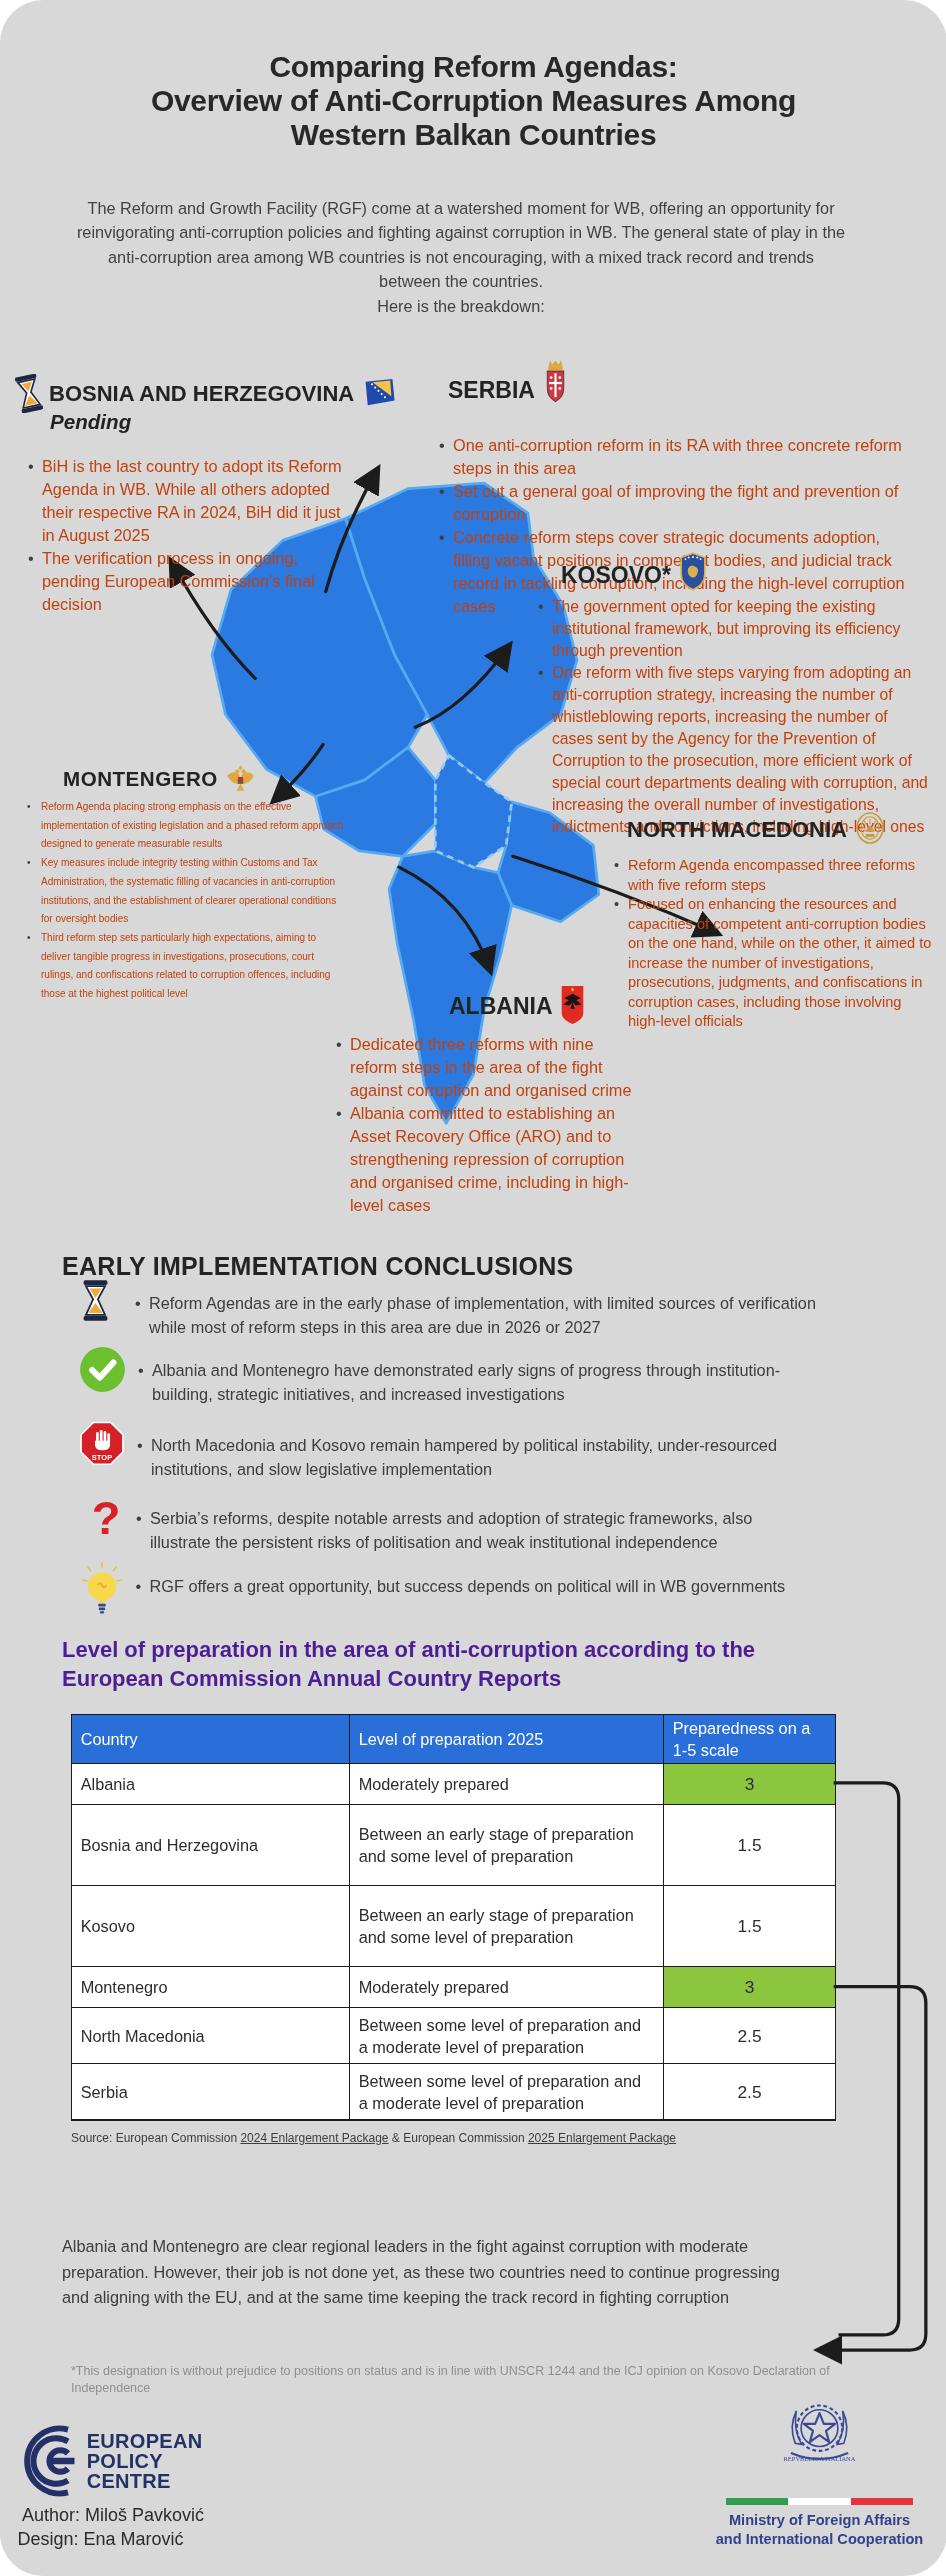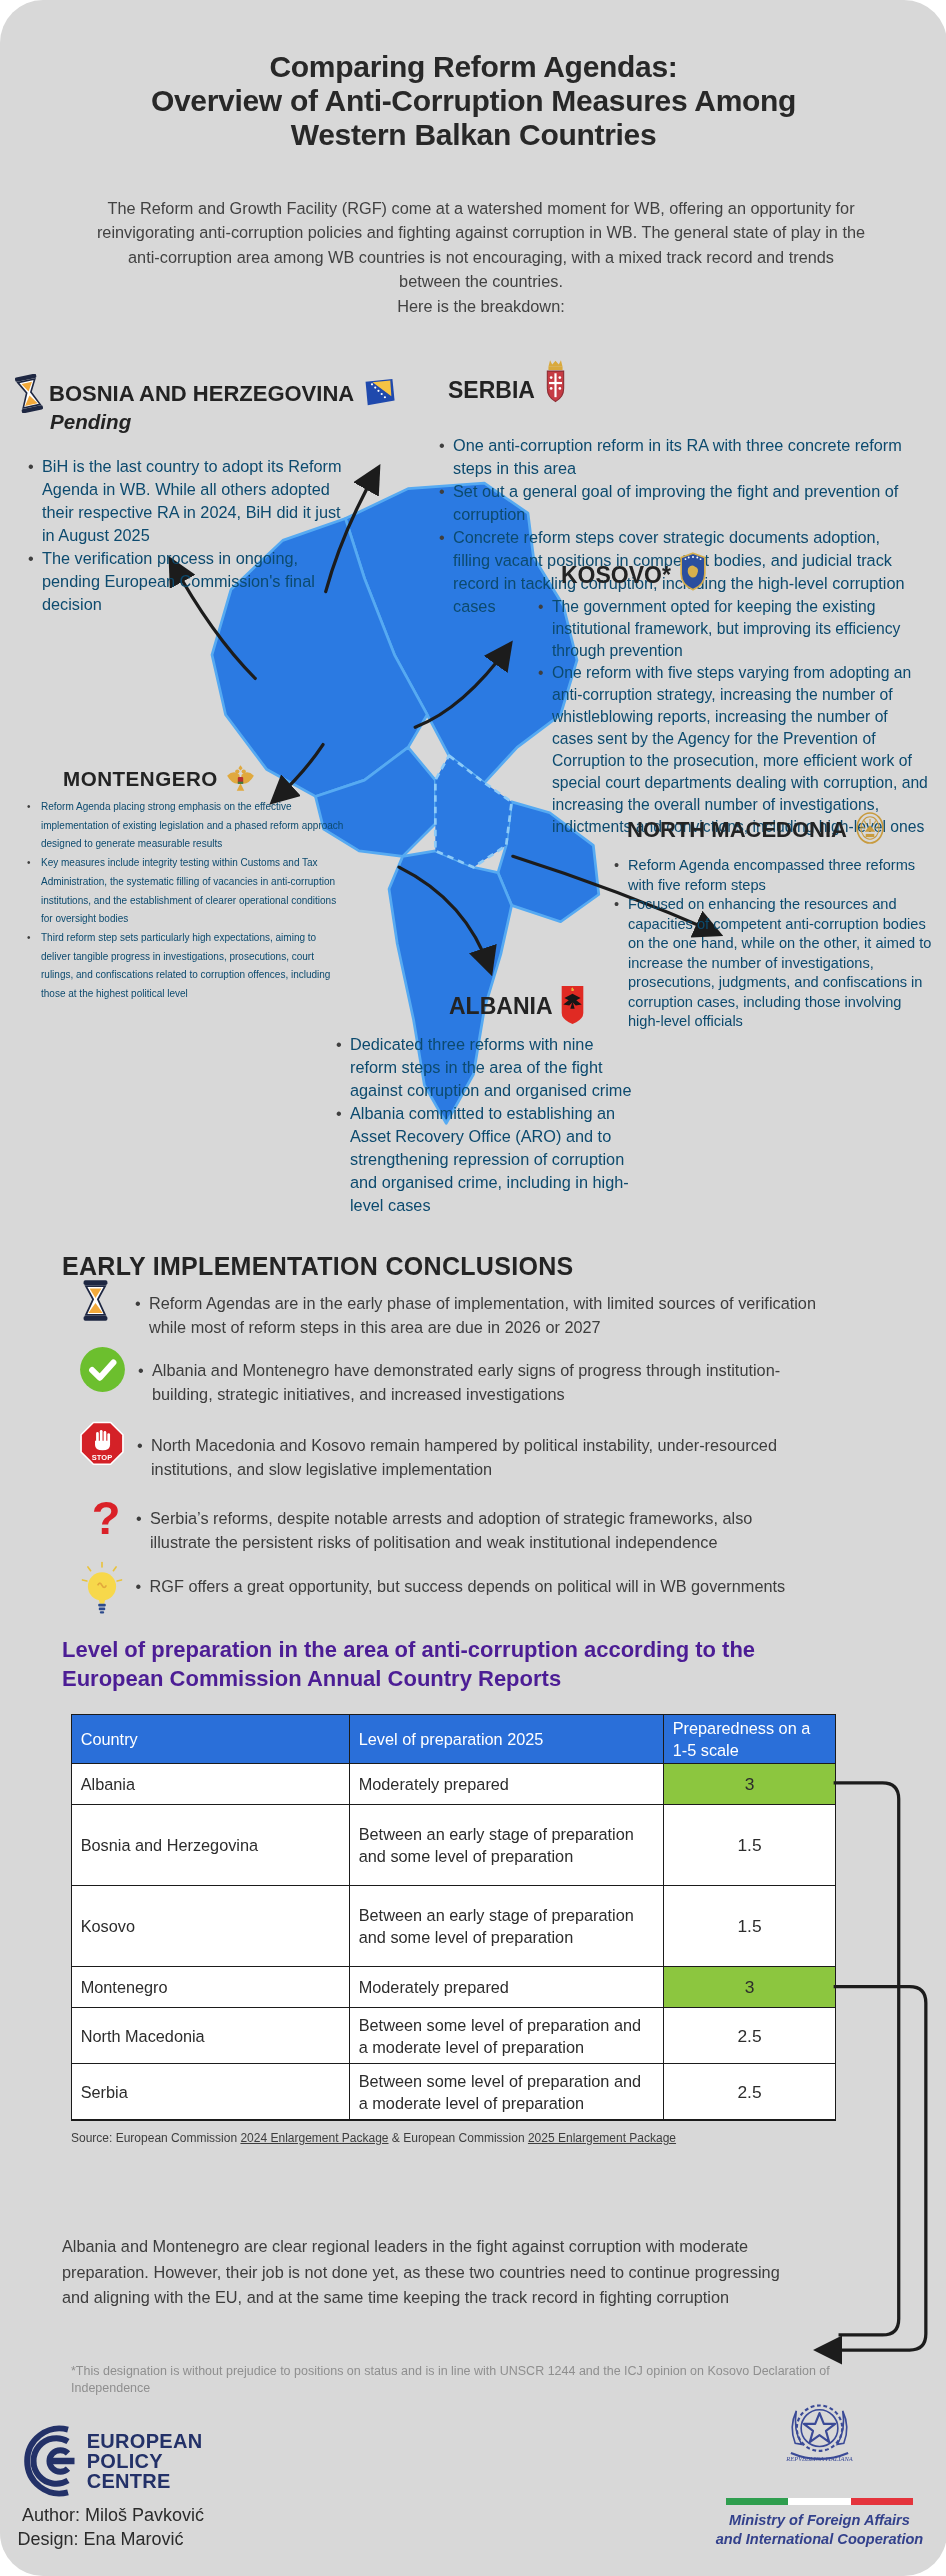--- a/index.html
+++ b/index.html
@@ -1,24 +1,24 @@
 <!DOCTYPE html>
 <html style="font-size:8.7px"><head>
 <meta charset="utf-8">
 <style>
   html,body{margin:0;padding:0;background:#ffffff;}
   .canvas{position:relative;width:947px;height:2576px;background:#d8d8d8;border-radius:43px;overflow:hidden;font-family:"Liberation Sans",sans-serif;color:#2e2e2e;}
   .abs{position:absolute;}
   .title{top:50px;left:0;width:947px;text-align:center;font-size:30px;line-height:34px;font-weight:700;color:#282828;letter-spacing:-0.3px;}
-  .intro{top:196px;left:96px;width:770px;text-align:center;font-size:16.3px;line-height:24.4px;color:#424242;}
+  .intro{top:196px;left:76px;width:770px;text-align:center;font-size:16.3px;line-height:24.4px;color:#424242;}
   .intro .breakdown{margin-top:0px;}
   h2,h3,p,ul{margin:0;padding:0;}
   .sec-head{font-weight:700;color:#232323;display:flex;align-items:center;gap:7.6px;}
   ul.bul{list-style:none;}
-  ul.bul li{position:relative;padding-left:15px;color:#0c4a6e;}
+  ul.bul li{position:relative;padding-left:15px;color:#c2410c;}
   ul.bul li::before{content:"•";position:absolute;left:1.1px;top:0;color:#3f3f3f;}
   .pending{font-style:italic;font-weight:700;font-size:20.6px;color:#232323;}
   
   .conc-title{font-weight:700;font-size:25px;color:#242424;letter-spacing:0.3px;}
   .conc-item{position:absolute;display:flex;align-items:flex-start;}
   .conc-text{position:relative;padding-left:14px;font-size:16.3px;line-height:24.4px;color:#3d3d3d;width:667px;margin-top:12px;}
   .conc-text::before{content:"•";position:absolute;left:0;top:0;}
   
   .tbl-title{font-weight:700;font-size:22px;line-height:29px;color:#4c1d95;}
   .tbl{display:grid;grid-template-columns:278px 314px 171px;border:1.1px solid #1b1b1b;background:#ffffff;}
@@ -322,21 +322,21 @@
     </svg>
     <div style="margin-left:5.4px;font-weight:700;color:#233168;font-size:20px;line-height:20px;letter-spacing:0.3px;">
       <div>EUROPEAN</div>
       <div>POLICY</div>
       <div>CENTRE</div>
     </div>
   </div>
   <p class="abs author" style="left:22px;top:2505px;">Author: Miloš Pavković</p>
   <p class="abs author" style="left:17.4px;top:2529px;">Design: Ena Marović</p>
 
-  <div class="abs" style="left:700px;top:2389px;width:239px;font-style:italic;">
+  <div class="abs" style="left:700px;top:2389px;width:239px;">
     <svg width="81" height="101" viewBox="0 0 150 186" style="margin:0 auto;">
       <circle cx="75" cy="72" r="42" fill="none" stroke="#3a4a97" stroke-width="4" stroke-dasharray="7 5"></circle>
       <circle cx="75" cy="72" r="34" fill="none" stroke="#3a4a97" stroke-width="3"></circle>
       <path d="M75,44 L83,64 L104,64 L87,77 L93,98 L75,85 L57,98 L63,77 L46,64 L67,64 Z" fill="none" stroke="#3a4a97" stroke-width="4" stroke-linejoin="round"></path>
       <path d="M30,100 Q18,70 32,40 Q26,76 42,102 Z" fill="none" stroke="#3a4a97" stroke-width="3"></path>
       <path d="M120,100 Q132,70 118,40 Q124,76 108,102 Z" fill="none" stroke="#3a4a97" stroke-width="3"></path>
       <path d="M22,118 Q75,140 128,118" fill="none" stroke="#3a4a97" stroke-width="4"></path>
       <text x="75" y="132" text-anchor="middle" font-size="12" fill="#3a4a97" font-family="Liberation Serif, serif">REPVBBLICA ITALIANA</text>
     </svg>
     <div class="tricolor" style="margin:7.6px auto 0 auto;">

